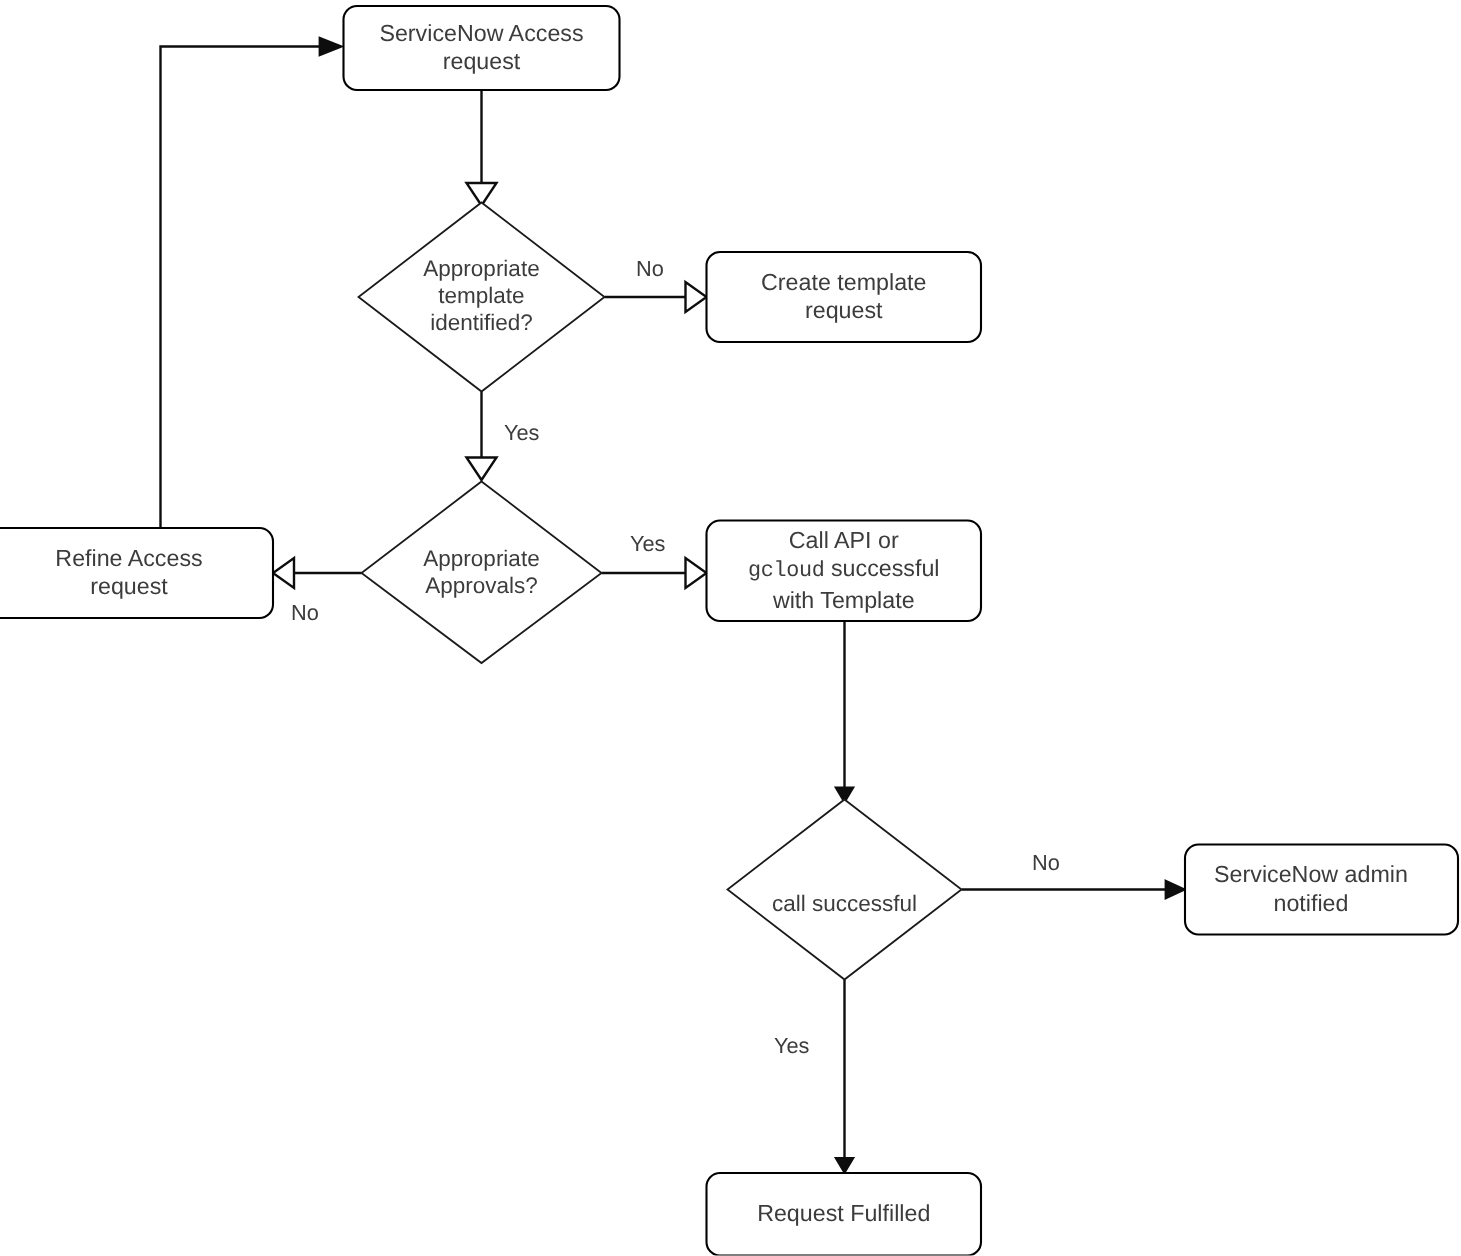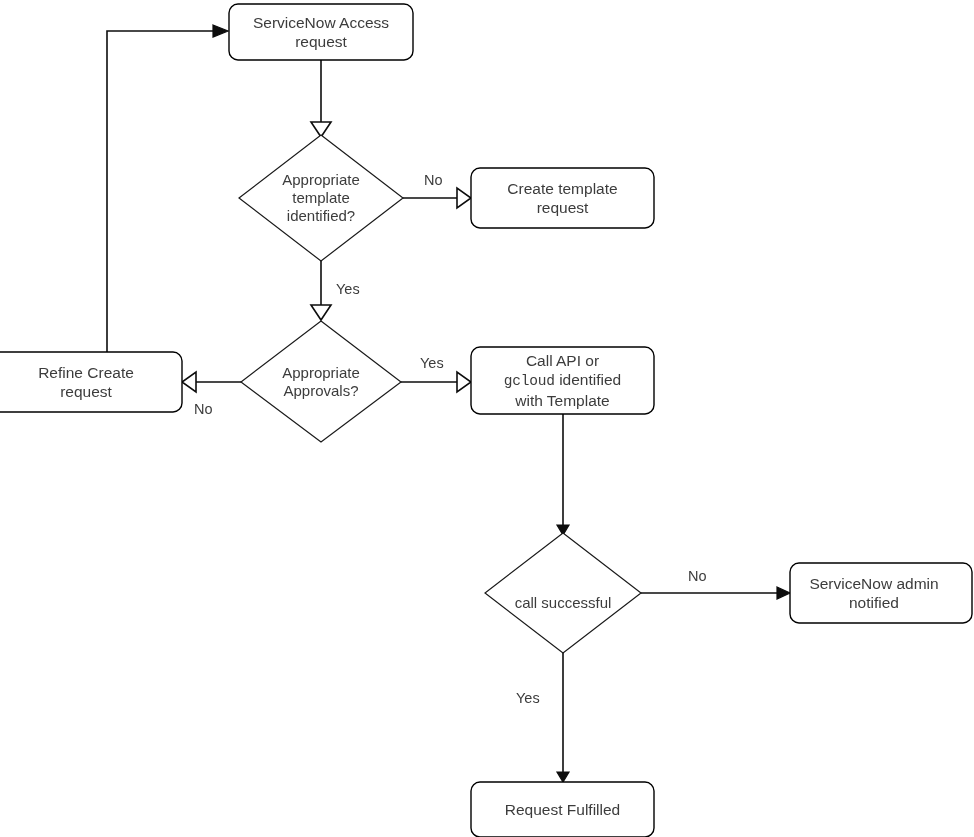--- a/index.html
+++ b/index.html
@@ -207,30 +207,30 @@
 
   <div class="node-text dia" style="left:241px; top:355px; width:160px; height:54px;">
     <div>
       <div>Appropriate</div>
       <div>Approvals?</div>
     </div>
   </div>
 
   <div class="node-text" style="left:-10px; top:352px; width:192px; height:60px;">
     <div>
-      <div>Refine Create</div>
+      <div>Refine Access</div>
       <div>request</div>
     </div>
   </div>
 
   <div class="node-text" style="left:471px; top:347px; width:183px; height:67px;align-items:center;">
     <div>
       <div>Call API or</div>
       <div>
-        <span class="mono-token">gcloud</span><span> identified</span>
+        <span class="mono-token">gcloud</span><span> successful</span>
       </div>
       <div>with Template</div>
     </div>
   </div>
 
   <div class="node-text dia" style="left:485px; top:588px; width:156px; height:30px;">
     <div>
       <div>call successful</div>
     </div>
   </div>

